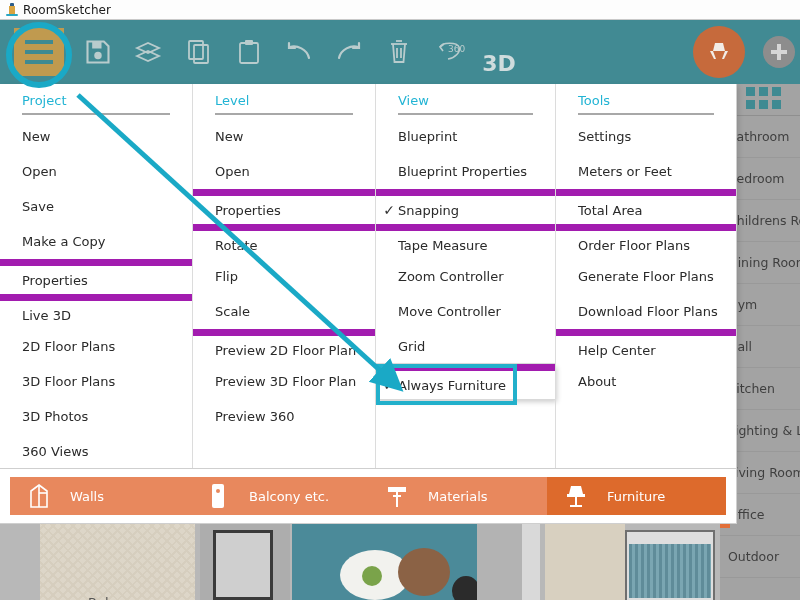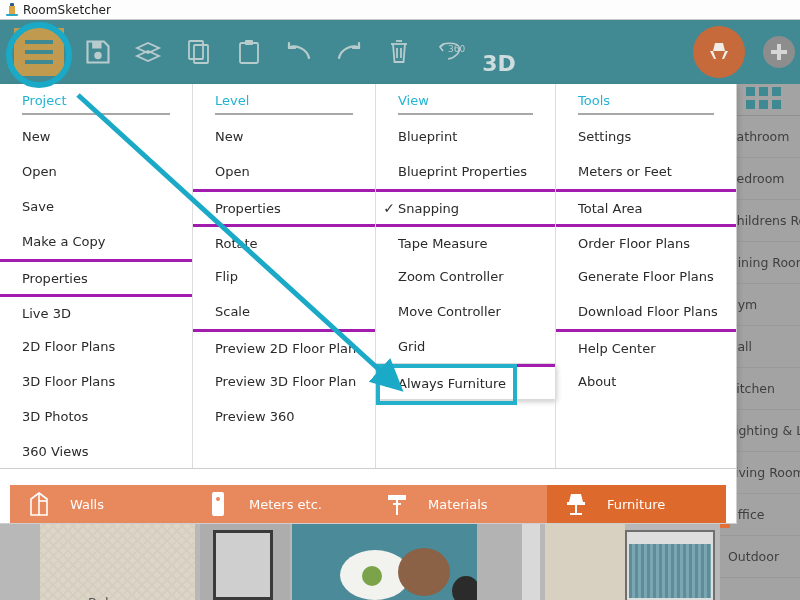--- a/index.html
+++ b/index.html
@@ -119,41 +119,41 @@
 
   .col-head {
     font-size:13px; color:#22b4d4; padding:9px 0 5px 22px;
   }
   .col-head-rule { height:2px; background:#a8a8a8; margin:0 22px 4px 22px; }
 
   .mi {
     position:relative; height:35px; display:flex; align-items:center;
     padding-left:22px; font-size:13px; color:#2a2a2a; white-space:nowrap;
   }
-  .mi.sep-top { border-top:3px solid #a21caf; }
+  .mi.sep-top { border-top:7px solid #a21caf; }
   .mi .chk {
     position:absolute; left:6px; width:14px; text-align:center;
     font-size:14px; color:#333; line-height:1;
   }
 
   
   .mi.highlight {
     background:#ffffff;
     box-shadow: 0 0 0 1px #d9d9d9, 2px 3px 5px rgba(0,0,0,.20);
   }
   .hl-box {
     position:absolute; left:376px; top:364px; width:141px; height:41px;
     border:4px solid #22b0cb; z-index:45; pointer-events:none;
   }
 
   
   .bottom-bar {
     position:absolute; left:0; top:469px; width:737px; height:55px;
     background:#ffffff; border:1px solid #cfcfcf; border-left:none; border-top:none;
-    z-index:31; display:flex; align-items:flex-end; gap:0; padding:0 10px;
+    z-index:31; display:flex; align-items:center; gap:0; padding:0 10px;
   }
   .obtn {
     height:38px; flex:1 1 0; background:#e8885d; display:flex; align-items:center;
     gap:0px; padding-left:12px; color:#ffffff; font-size:13px;
   }
   .obtn.active { background:#dd6a2c; }
   .obtn .ico { width:34px; display:flex; align-items:center; justify-content:center; flex:0 0 auto; }
   .obtn .lbl { padding-left:14px; }
 
   
@@ -461,21 +461,21 @@
       </span>
       <span class="lbl">Walls</span>
     </div>
     <div class="obtn">
       <span class="ico">
         <svg width="14" height="26" viewBox="0 0 14 26" fill="#ffffff">
           <rect x="1" y="1" width="12" height="24" rx="2"></rect>
           <circle cx="7" cy="8" r="2" fill="#e8885d"></circle>
         </svg>
       </span>
-      <span class="lbl">Meters etc.</span>
+      <span class="lbl">Balcony etc.</span>
     </div>
     <div class="obtn">
       <span class="ico">
         <svg width="22" height="24" viewBox="0 0 22 24" fill="none" stroke="#ffffff" stroke-width="2">
           <rect x="2" y="3" width="18" height="5" fill="#ffffff" stroke="none"></rect>
           <path d="M11 8 V12"></path>
             <path d="M7 12 H15"></path>
             <path d="M11 12 V23"></path>
         </svg>
       </span>

